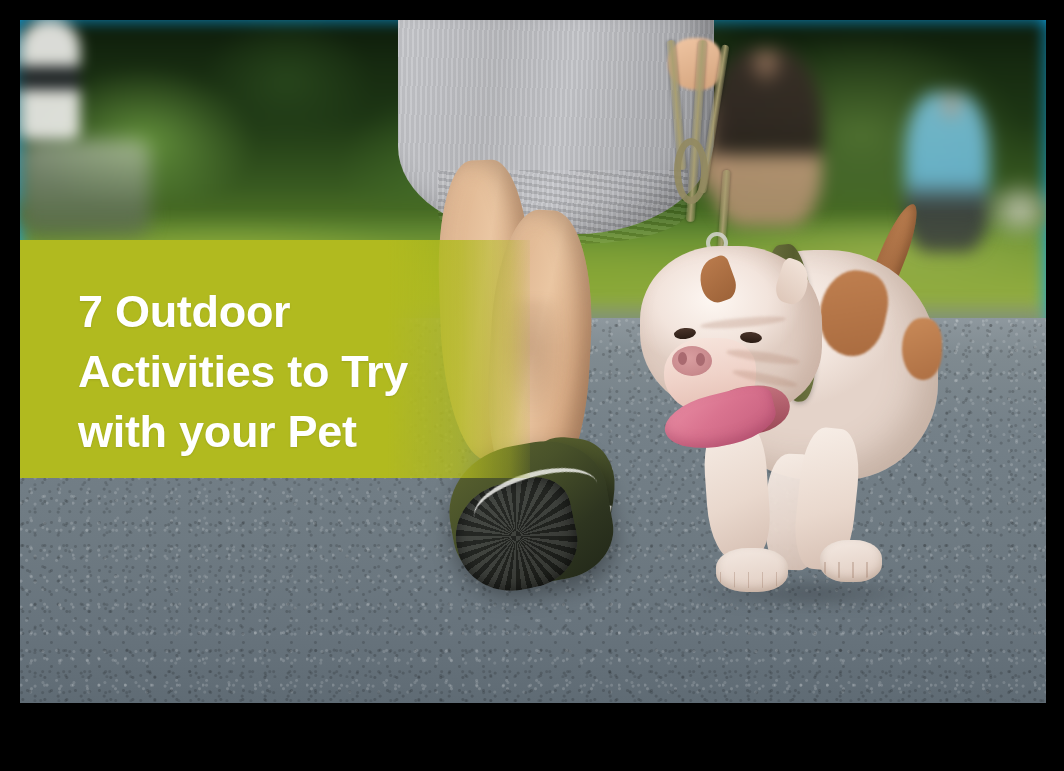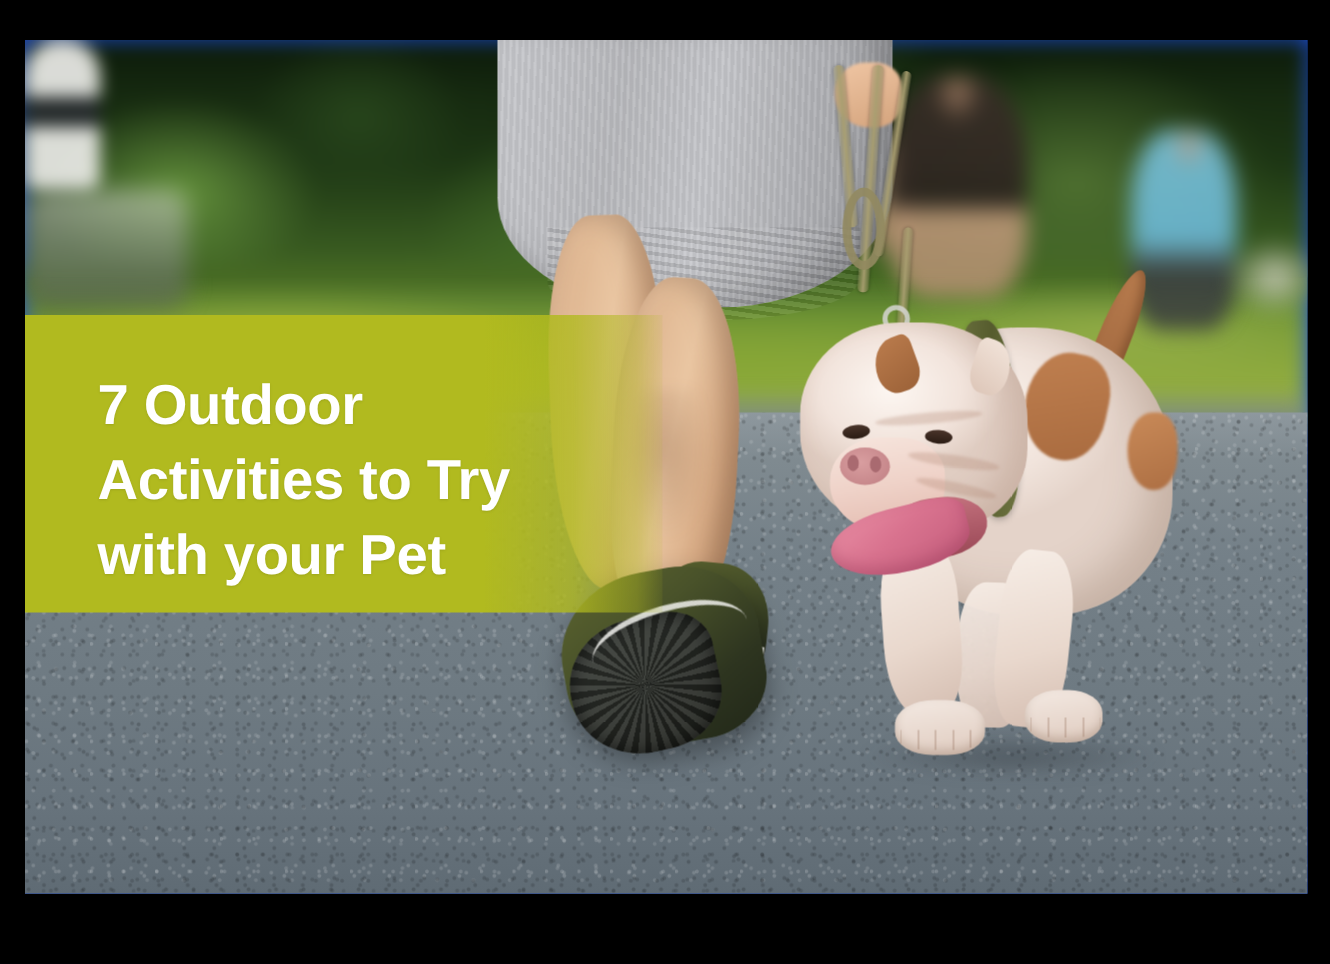--- a/index.html
+++ b/index.html
@@ -15,22 +15,21 @@
     width:1064px; height:771px;
     background:#000000;
   }
 
   
   .photo-card {
     position:absolute;
     left:20px; top:20px;
     width:1026px; height:683px;
     overflow:hidden;
-    background:#1d4ed8;
-    margin-top:12px;
+    background:#0ea5e9;
   }
 
   
   .scene { position:absolute; inset:0; }
 
   .foliage {
     position:absolute; left:0; top:0; width:100%; height:205px;
     background:
       radial-gradient(ellipse 160px 110px at 12% 60%, rgba(104,150,62,.95) 0%, rgba(60,96,38,0) 70%),
       radial-gradient(ellipse 120px 90px at 26% 30%, rgba(40,70,28,.95) 0%, rgba(30,55,22,0) 72%),

